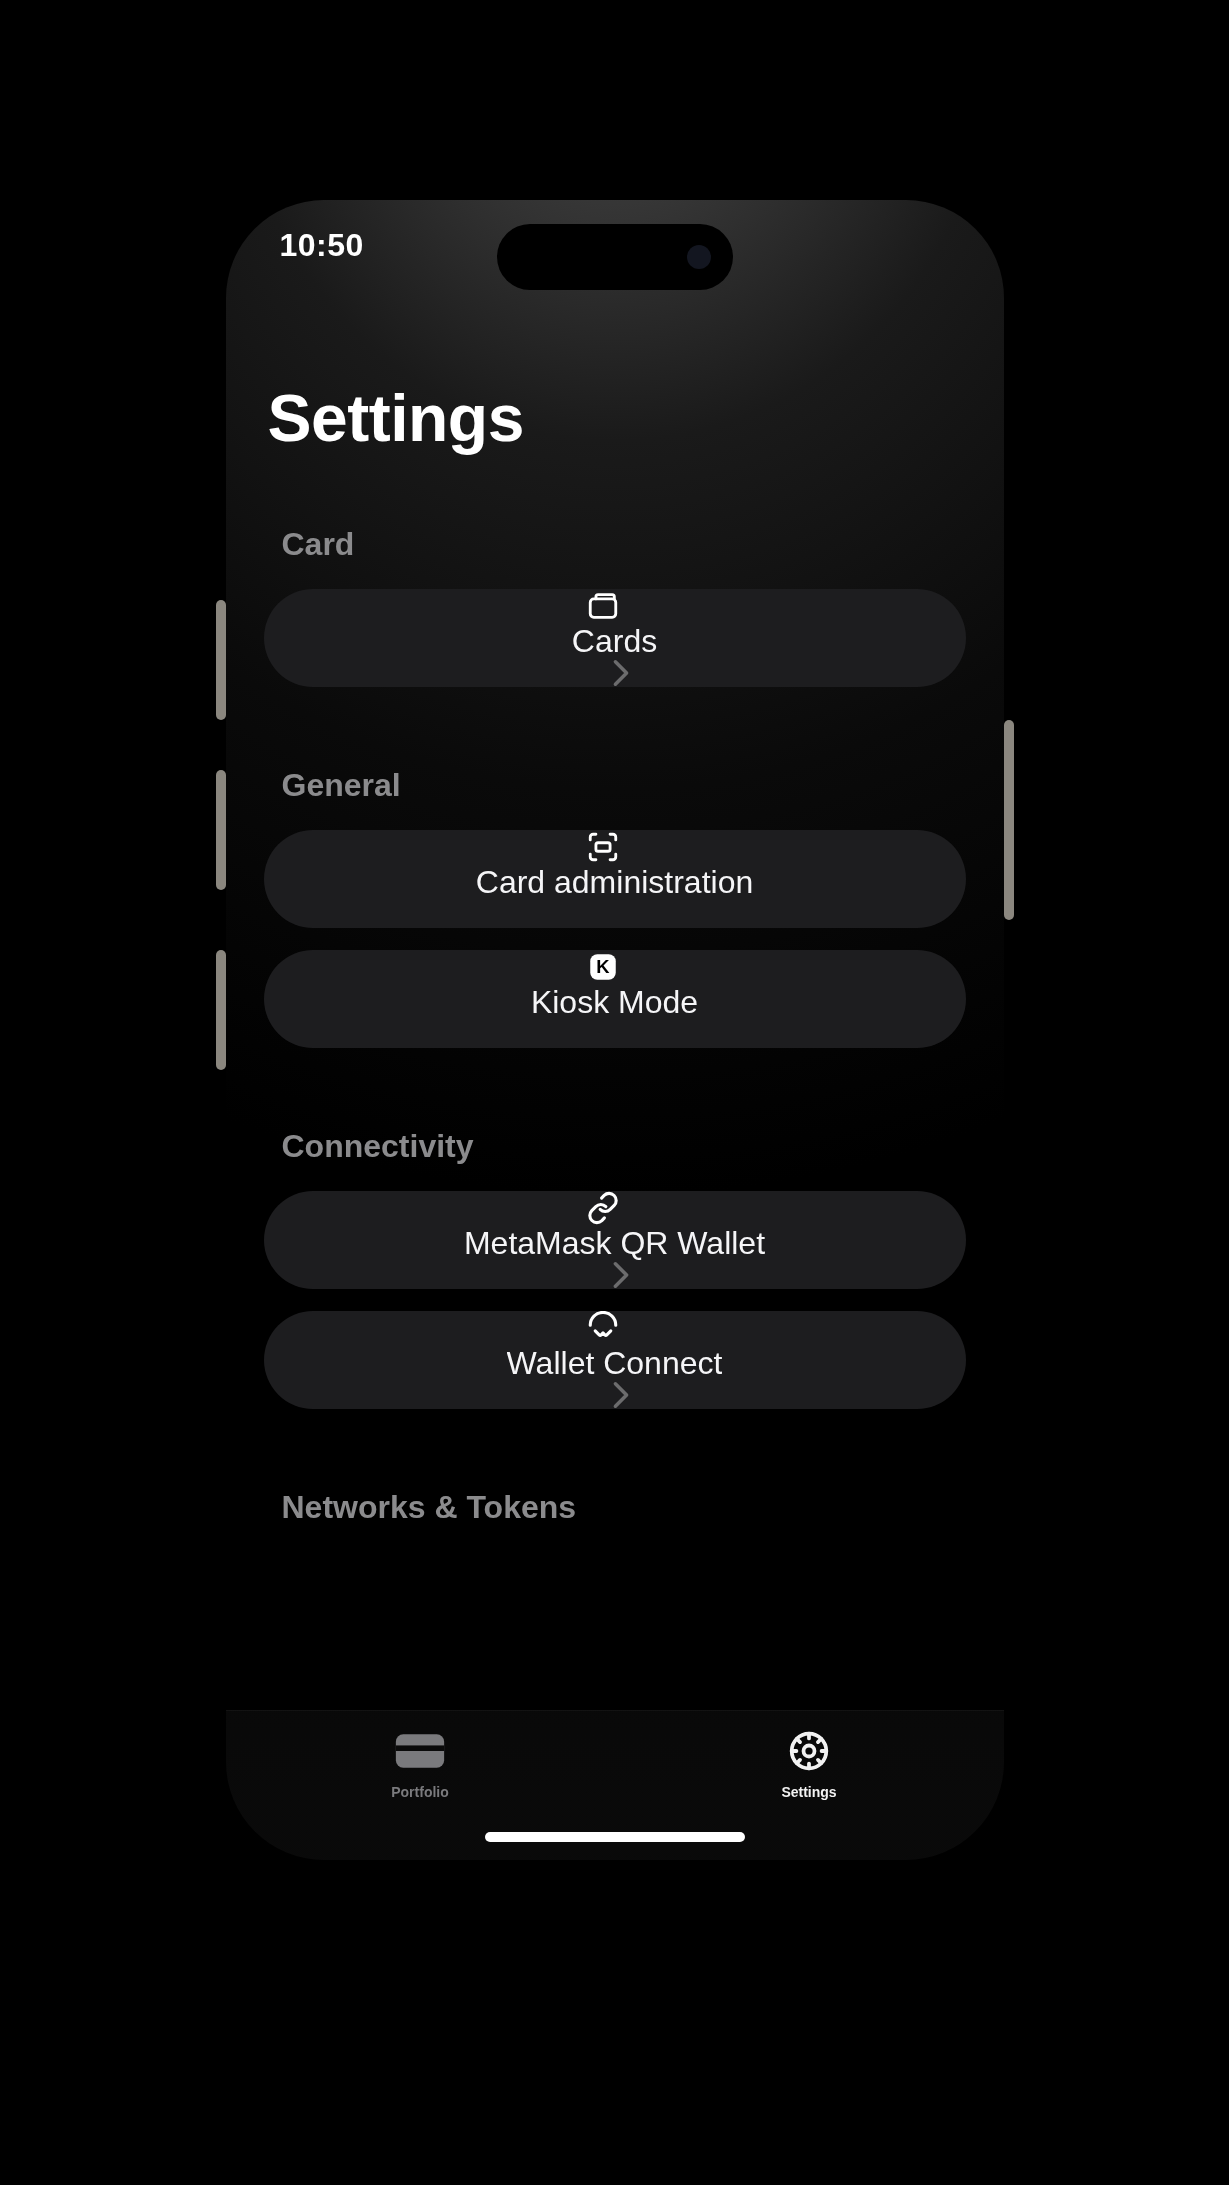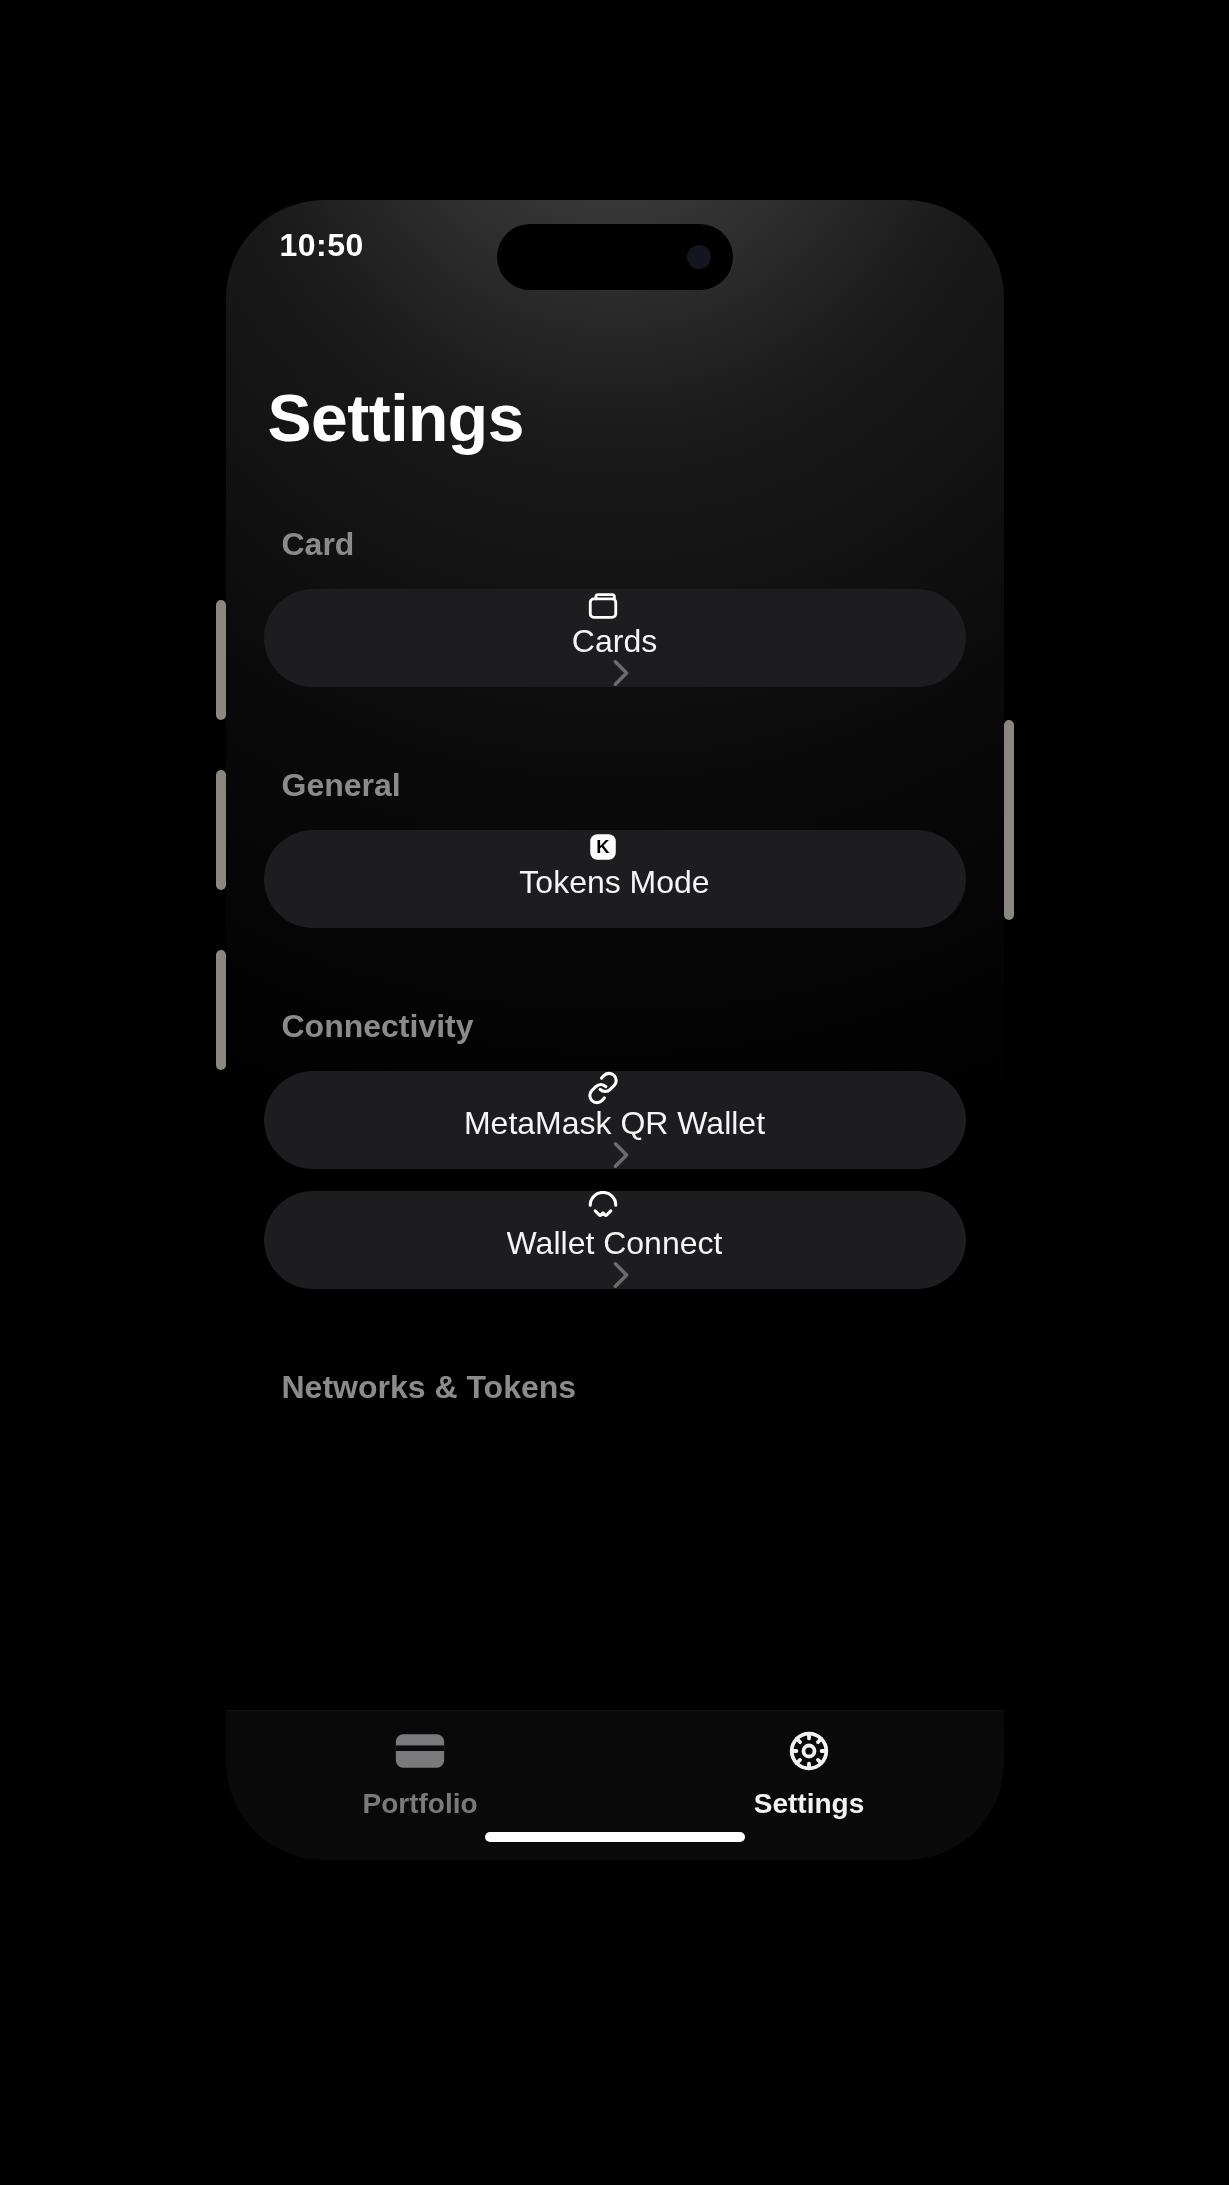--- a/index.html
+++ b/index.html
@@ -111,21 +111,21 @@
   .tabbar {
     position:absolute; bottom:0; left:0; right:0;
     height:150px;
     background:linear-gradient(180deg, rgba(16,16,16,.55) 0%, rgba(10,10,10,.95) 50%);
     display:flex; align-items:flex-start; justify-content:space-around;
     padding-top:18px;
     border-top:1px solid rgba(255,255,255,.04);
   }
   .tab { display:flex; flex-direction:column; align-items:center; gap:8px; width:50%; cursor:pointer;}
   .tab svg { width:52px; height:44px; }
-  .tab span { font-size:28px; font-weight:600; }
+  .tab span { font-size:14px; font-weight:600; }
   .tab.inactive { color:#7a7a7d; }
   .tab.inactive svg { color:#7a7a7d; }
   .tab.active { color:#f2f2f2; }
   .homebar {
     position:absolute; bottom:18px; left:50%; transform:translateX(-50%);
     width:260px; height:10px; border-radius:6px; background:#fff;
   }
 </style>
 </head>
 <body>
@@ -179,29 +179,38 @@
             <svg viewBox="0 0 12 20" fill="none" stroke="#fff" stroke-width="2.5" stroke-linecap="round" stroke-linejoin="round">
                 <path d="M2 2l8 8-8 8"></path>
               </svg>
           </span>
         </div>
       </div>
 
       <div class="section">
         <div class="section-header">General</div>
 
+        <div class="row">
+          <span class="icon">
+            <svg viewBox="0 0 24 24" fill="none" stroke="#fff" stroke-width="2" stroke-linecap="round" stroke-linejoin="round">
+                <path d="M3 7V5a2 2 0 012-2h2M17 3h2a2 2 0 012 2v2M21 17v2a2 2 0 01-2 2h-2M7 21H5a2 2 0 01-2-2v-2"></path>
+                <rect x="7" y="9" width="10" height="6" rx="1.5"></rect>
+              </svg>
+          </span>
+          <span class="label">Card administration</span>
+        </div>
 
         <div class="row">
           <span class="icon">
             <svg viewBox="0 0 24 24">
                 <rect x="3" y="3" width="18" height="18" rx="5" fill="#fff"></rect>
                 <text x="12" y="16.5" text-anchor="middle" font-family="Arial" font-size="13" font-weight="900" fill="#000">K</text>
               </svg>
           </span>
-          <span class="label">Tokens Mode</span>
+          <span class="label">Kiosk Mode</span>
         </div>
       </div>
 
       <div class="section">
         <div class="section-header">Connectivity</div>
 
         <div class="row">
           <span class="icon">
             <svg viewBox="0 0 24 24" fill="none" stroke="#fff" stroke-width="2.2" stroke-linecap="round" stroke-linejoin="round">
                 <path d="M10 13a5 5 0 007.07 0l2.83-2.83a5 5 0 00-7.07-7.07L11 5"></path>

